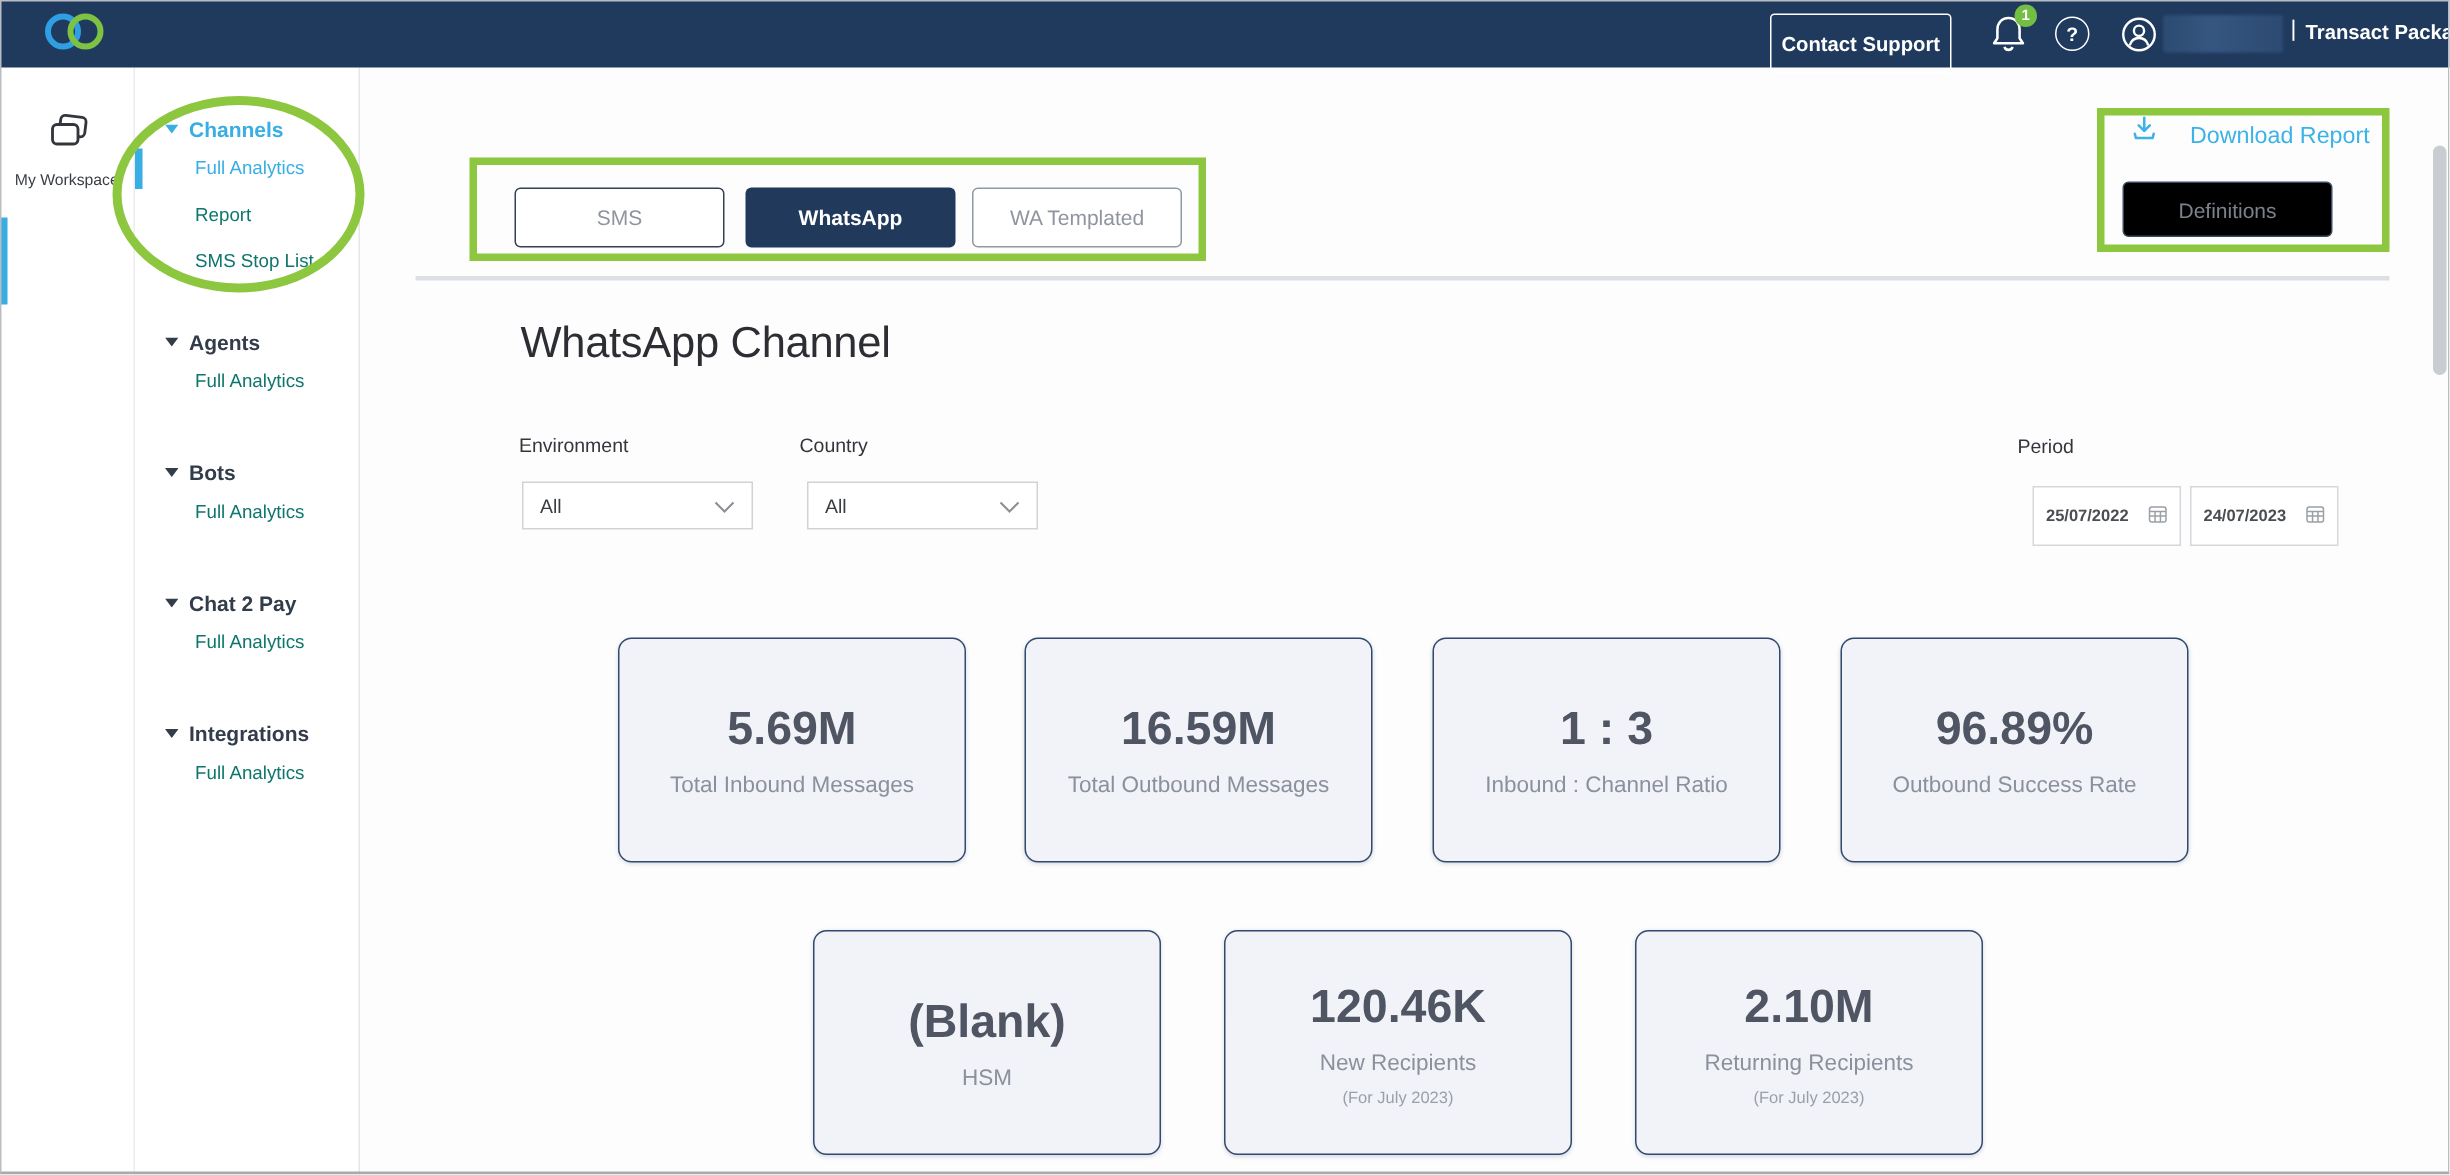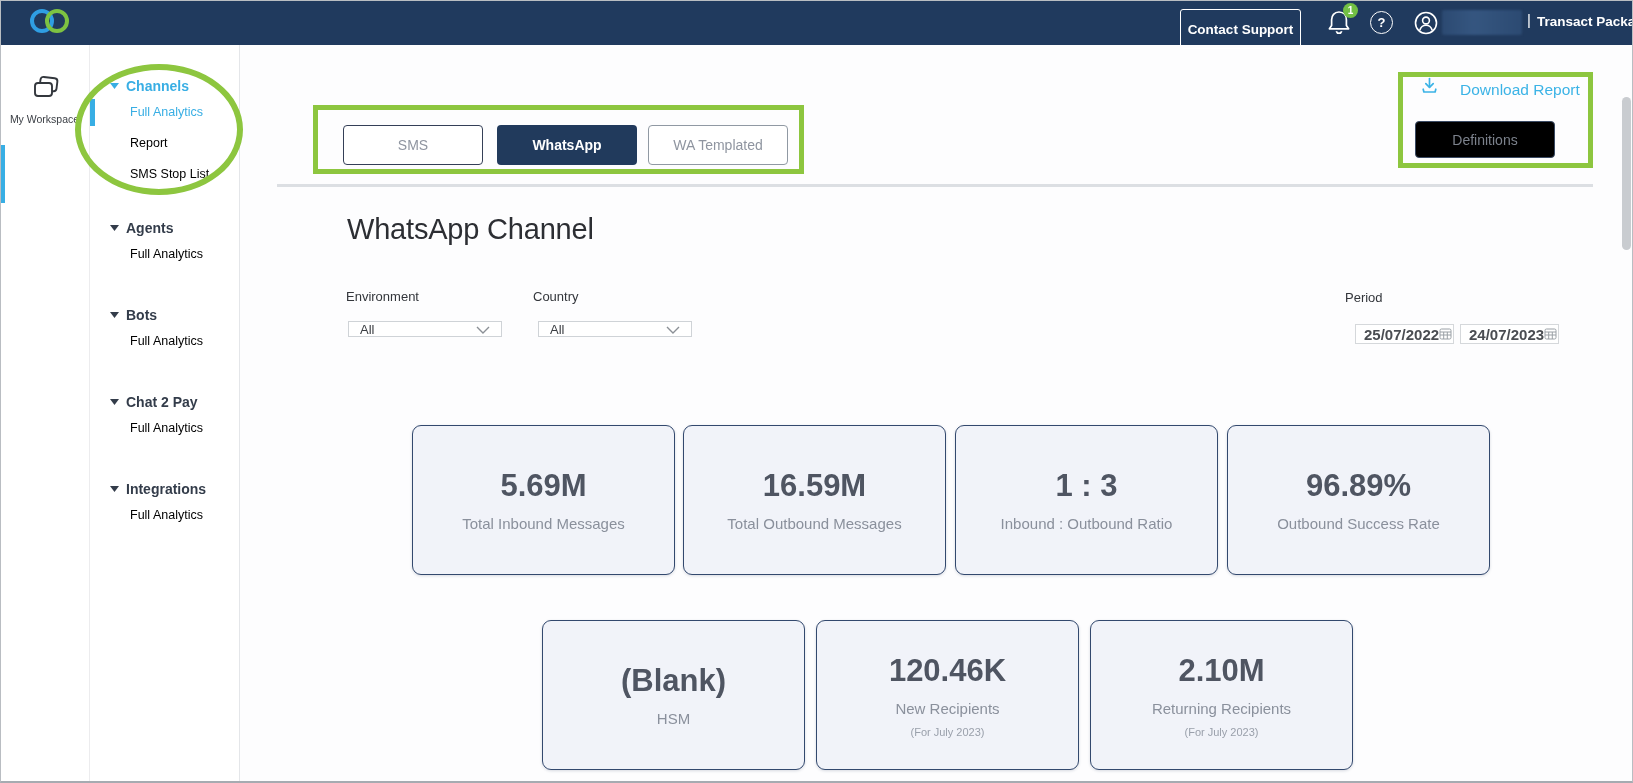--- a/index.html
+++ b/index.html
@@ -39,21 +39,21 @@
   .rail-label { font-size:10.5px; color:#3a3e44; margin-top:6px; line-height:13px; }
   .rail-item.analytics .rail-label { color:#38aee4; }
   .rail-active-bar { position:absolute; left:0; top:100px; width:5px; height:58px; background:#38aee4; }
 
   
   .side-menu { position:absolute; top:45px; left:90px; width:150px; bottom:0; background:#fff; border-right:1px solid #e4e6e9; padding-top:30px; z-index:5; }
   .m-header { display:flex; align-items:center; gap:7px; padding-left:20px; height:22px;
     font-size:14px; font-weight:bold; color:#333c4a; cursor:pointer; }
   .m-header .tri { color:#333c4a; display:inline-flex; }
   .menu-section.active .m-header, .menu-section.active .m-header .tri { color:#38aee4; }
-  .m-item { position:relative; padding:7px 4px 7px 40px; font-size:12.5px; color:#000000; line-height:17px; cursor:pointer; }
+  .m-item { position:relative; padding:7px 4px 7px 40px; font-size:12.5px; color:#0f766e; line-height:17px; cursor:pointer; }
   .m-item.active { color:#38aee4; }
   .m-item.active::before { content:""; position:absolute; left:0; top:2px; bottom:2px; width:5px; background:#38aee4; }
   .menu-section { margin-bottom:27px; }
   .menu-section .m-item:first-of-type { margin-top:5px; }
   .menu-section.gap-lg { margin-bottom:34px; }
 
   
   .main-bg { position:absolute; top:45px; left:240px; right:0; bottom:0; background:#fdfdfe; }
 
   .tab-btn { position:absolute; top:125px; height:40px; width:140px; border-radius:4px;
@@ -68,30 +68,30 @@
   .download-link { position:absolute; left:1420px; top:76px; display:flex; align-items:flex-end; gap:21px;
     color:#3bb3e6; font-size:15.5px; cursor:pointer; z-index:6; }
   .definitions-btn { position:absolute; left:1415px; top:121px; width:140px; height:37px;
     background:#000000; border:1.5px solid #3a4a63; border-radius:4px; color:#7c828c; font-size:14px;
     display:flex; align-items:center; justify-content:center; cursor:pointer; z-index:6; }
 
   .page-title { position:absolute; left:347px; top:213px; font-size:29px; color:#2c2e33; letter-spacing:-0.2px; z-index:5; }
 
   .filter-label { position:absolute; top:289px; font-size:13px; color:#33363b; z-index:5; }
   .lbl-env { left:346px; } .lbl-country { left:533px; } .lbl-period { left:1345px; top:290px; }
-  .dropdown { position:absolute; top:321px; width:154px; height:16px; background:#fff;
+  .dropdown { position:absolute; top:321px; width:154px; height:32px; background:#fff;
     border:1px solid #cfd3d7; display:flex; align-items:center; justify-content:space-between;
     padding:0 11px; font-size:13px; color:#3a3d42; cursor:pointer; z-index:5; }
   .dd-env { left:348px; } .dd-country { left:538px; }
-  .date-input { position:absolute; top:324px; width:99px; height:20px; background:#fff;
+  .date-input { position:absolute; top:324px; width:99px; height:40px; background:#fff;
     border:1px solid #d5d8db; display:flex; align-items:center; justify-content:space-between;
-    padding:0 8px; font-size:15px; color:#4a4d52; font-weight:bold; cursor:pointer; z-index:5; }
+    padding:0 8px; font-size:11px; color:#4a4d52; font-weight:bold; cursor:pointer; z-index:5; }
   .date-start { left:1355px; } .date-end { left:1460px; }
 
-  .card { position:absolute; width:263px; height:150px; background:#f1f3f9; border:1px solid #33496e;
+  .card { position:absolute; width:232px; height:150px; background:#f1f3f9; border:1px solid #33496e;
     border-radius:9px; box-shadow:0 1px 3px rgba(40,55,90,.18);
     display:flex; flex-direction:column; align-items:center; justify-content:center; z-index:5; }
   .row1 { top:425px; } .row2 { top:620px; }
   .c1 { left:412px; } .c2 { left:683px; } .c3 { left:955px; } .c4 { left:1227px; }
   .r2c1 { left:542px; } .r2c2 { left:816px; } .r2c3 { left:1090px; }
   .card-value { font-size:31px; font-weight:bold; color:#4f5562; }
   .card-label { font-size:15px; color:#8a909c; margin-top:11px; }
   .card-sub { font-size:11px; color:#9aa0ab; margin-top:9px; }
 
   
@@ -281,21 +281,21 @@
 <div class="card row1 c1">
   <div class="card-value">5.69M</div>
   <div class="card-label">Total Inbound Messages</div>
 </div>
 <div class="card row1 c2">
   <div class="card-value">16.59M</div>
   <div class="card-label">Total Outbound Messages</div>
 </div>
 <div class="card row1 c3">
   <div class="card-value">1 : 3</div>
-  <div class="card-label">Inbound : Outbound Ratio</div>
+  <div class="card-label">Inbound : Channel Ratio</div>
 </div>
 <div class="card row1 c4">
   <div class="card-value">96.89%</div>
   <div class="card-label">Outbound Success Rate</div>
 </div>
 
 <div class="card row2 r2c1">
   <div class="card-value">(Blank)</div>
   <div class="card-label">HSM</div>
 </div>

